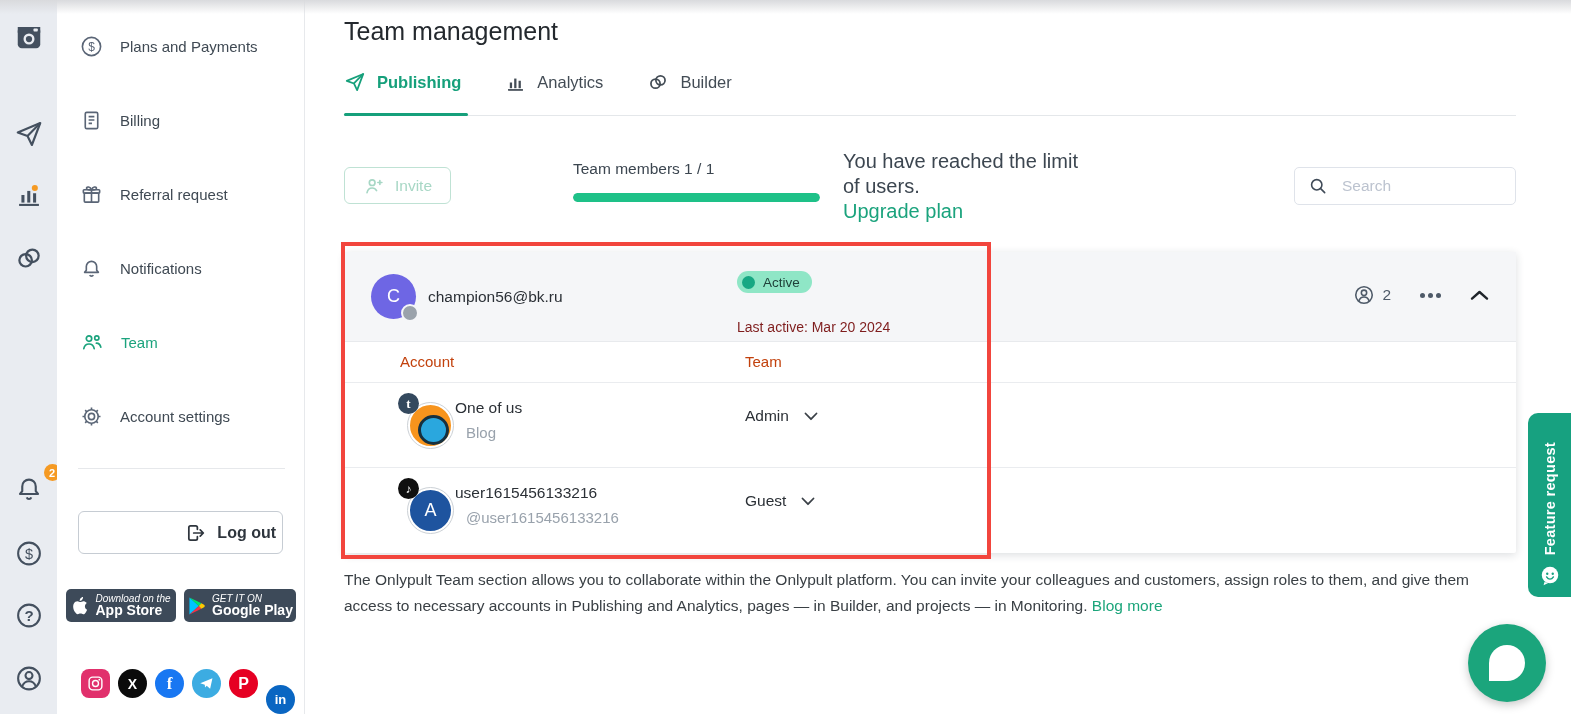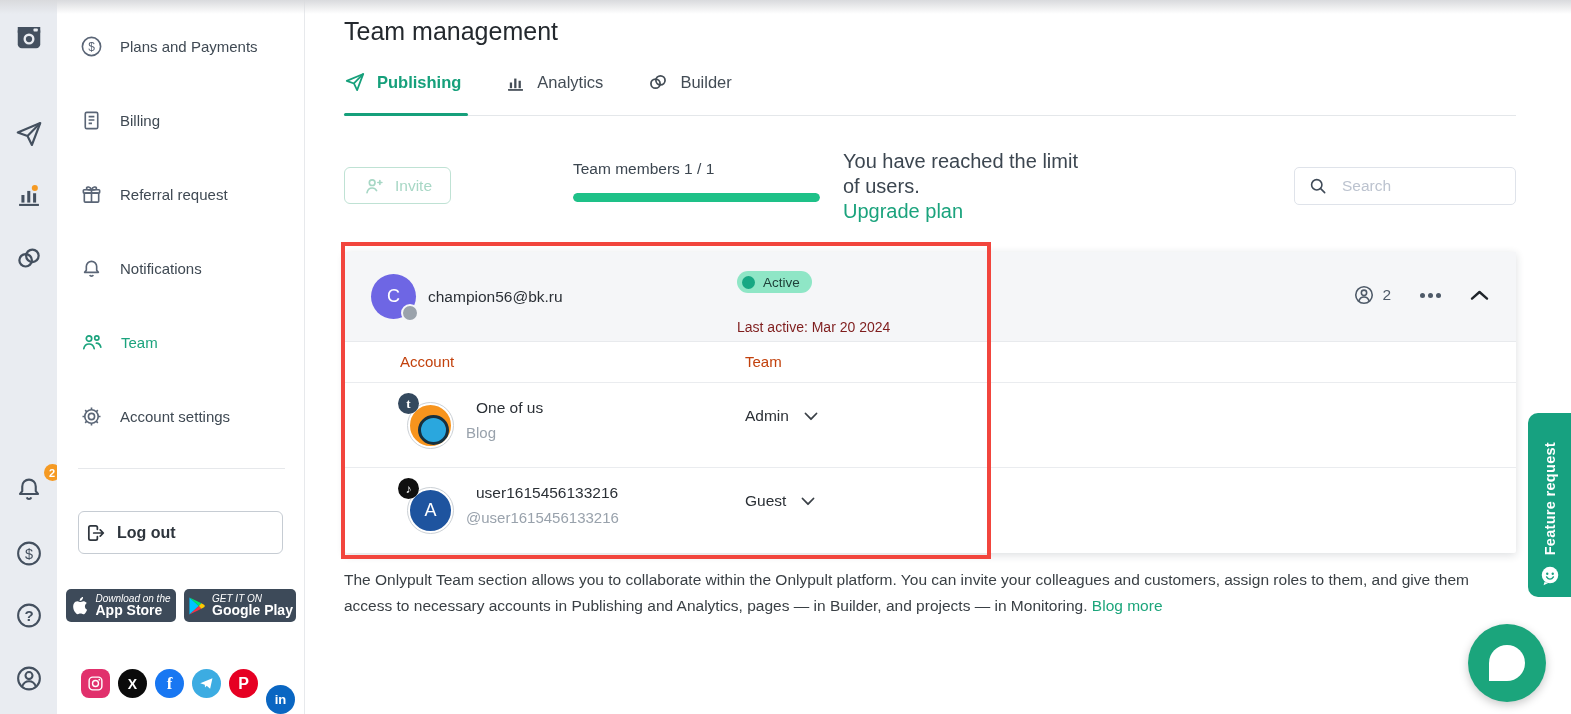--- a/index.html
+++ b/index.html
@@ -23,21 +23,21 @@
     align-items:center;justify-content:center;}
 
   
   .sidebar{left:57px;top:0;width:247px;height:714px;background:#fff;border-right:1px solid #e7e9ec;z-index:2;}
   .side-item{position:absolute;left:23px;display:flex;align-items:center;gap:17px;height:30px;cursor:pointer;
     color:#3f4953;font-size:15px;}
   .side-item .lbl{white-space:nowrap;}
   .side-item.active{color:#1ba37d;}
   .side-divider{position:absolute;left:21px;top:468px;width:207px;height:1px;background:#e6e8eb;}
   .logout{position:absolute;left:21px;top:511px;width:205px;height:43px;border:1px solid #c6ccd3;
-    border-radius:6px;background:#fff;display:flex;align-items:center;justify-content:flex-start;gap:10px;
+    border-radius:6px;background:#fff;display:flex;align-items:center;justify-content:flex-end;gap:10px;
     font-size:16px;font-weight:bold;color:#2e353d;cursor:pointer;}
   .store-badge{position:absolute;top:589px;height:33px;background:#3d4a59;border-radius:5px;color:#fff;
     display:flex;align-items:center;justify-content:center;gap:7px;cursor:pointer;}
   .store-badge .t{font-size:10px;line-height:9px;font-style:italic;}
   .store-badge .b{font-size:14px;font-weight:bold;line-height:15px;}
   .social-row{position:absolute;left:24px;top:669px;display:flex;gap:8px;}
   .soc{width:29px;height:29px;border-radius:50%;display:flex;align-items:center;justify-content:center;
     color:#fff;font-weight:bold;cursor:pointer;font-size:14px;}
   .soc.instagram{background:#e1306c;border-radius:8px;}
   .soc.x{background:#0b0b0b;}
@@ -97,21 +97,21 @@
   .acct-avatar{position:absolute;left:63px;top:20px;width:45px;height:45px;border-radius:50%;
     border:2px solid #fff;outline:1px solid #ccd1d6;box-sizing:border-box;}
   .acct-avatar.orange{background:#f7941d;}
   .acct-avatar.navy{background:#1e549f;color:#fff;font-size:18px;display:flex;align-items:center;justify-content:center;}
   .inner-blob{position:absolute;left:8px;top:10px;width:25px;height:24px;border-radius:50%;
     background:#2aa7de;border:3px solid #16303f;}
   .net-badge{position:absolute;left:53px;top:10px;width:21px;height:21px;border-radius:50%;
     display:flex;align-items:center;justify-content:center;color:#fff;}
   .net-badge.tumblr{background:#34495e;font-size:13px;font-weight:bold;font-family:"Liberation Serif",serif;}
   .net-badge.tiktok{background:#101010;font-size:12px;}
-  .acct-name{position:absolute;left:131px;top:16px;font-size:15.5px;color:#2b3036;}
+  .acct-name{position:absolute;left:110px;top:16px;font-size:15.5px;color:#2b3036;}
   .acct-sub{position:absolute;left:121px;top:41px;font-size:15px;color:#99a2ac;text-align:right;}
   .role-cell{position:absolute;left:400px;top:24px;display:flex;align-items:center;gap:15px;
     font-size:15.5px;color:#2b3036;cursor:pointer;}
 
   
   .red-box{left:341px;top:242px;width:650px;height:317px;border:4px solid #f2453d;box-sizing:border-box;
     z-index:6;pointer-events:none;}
 
   
   .descr{left:344px;top:567px;width:1172px;font-size:15.5px;line-height:26px;color:#3a4045;}

